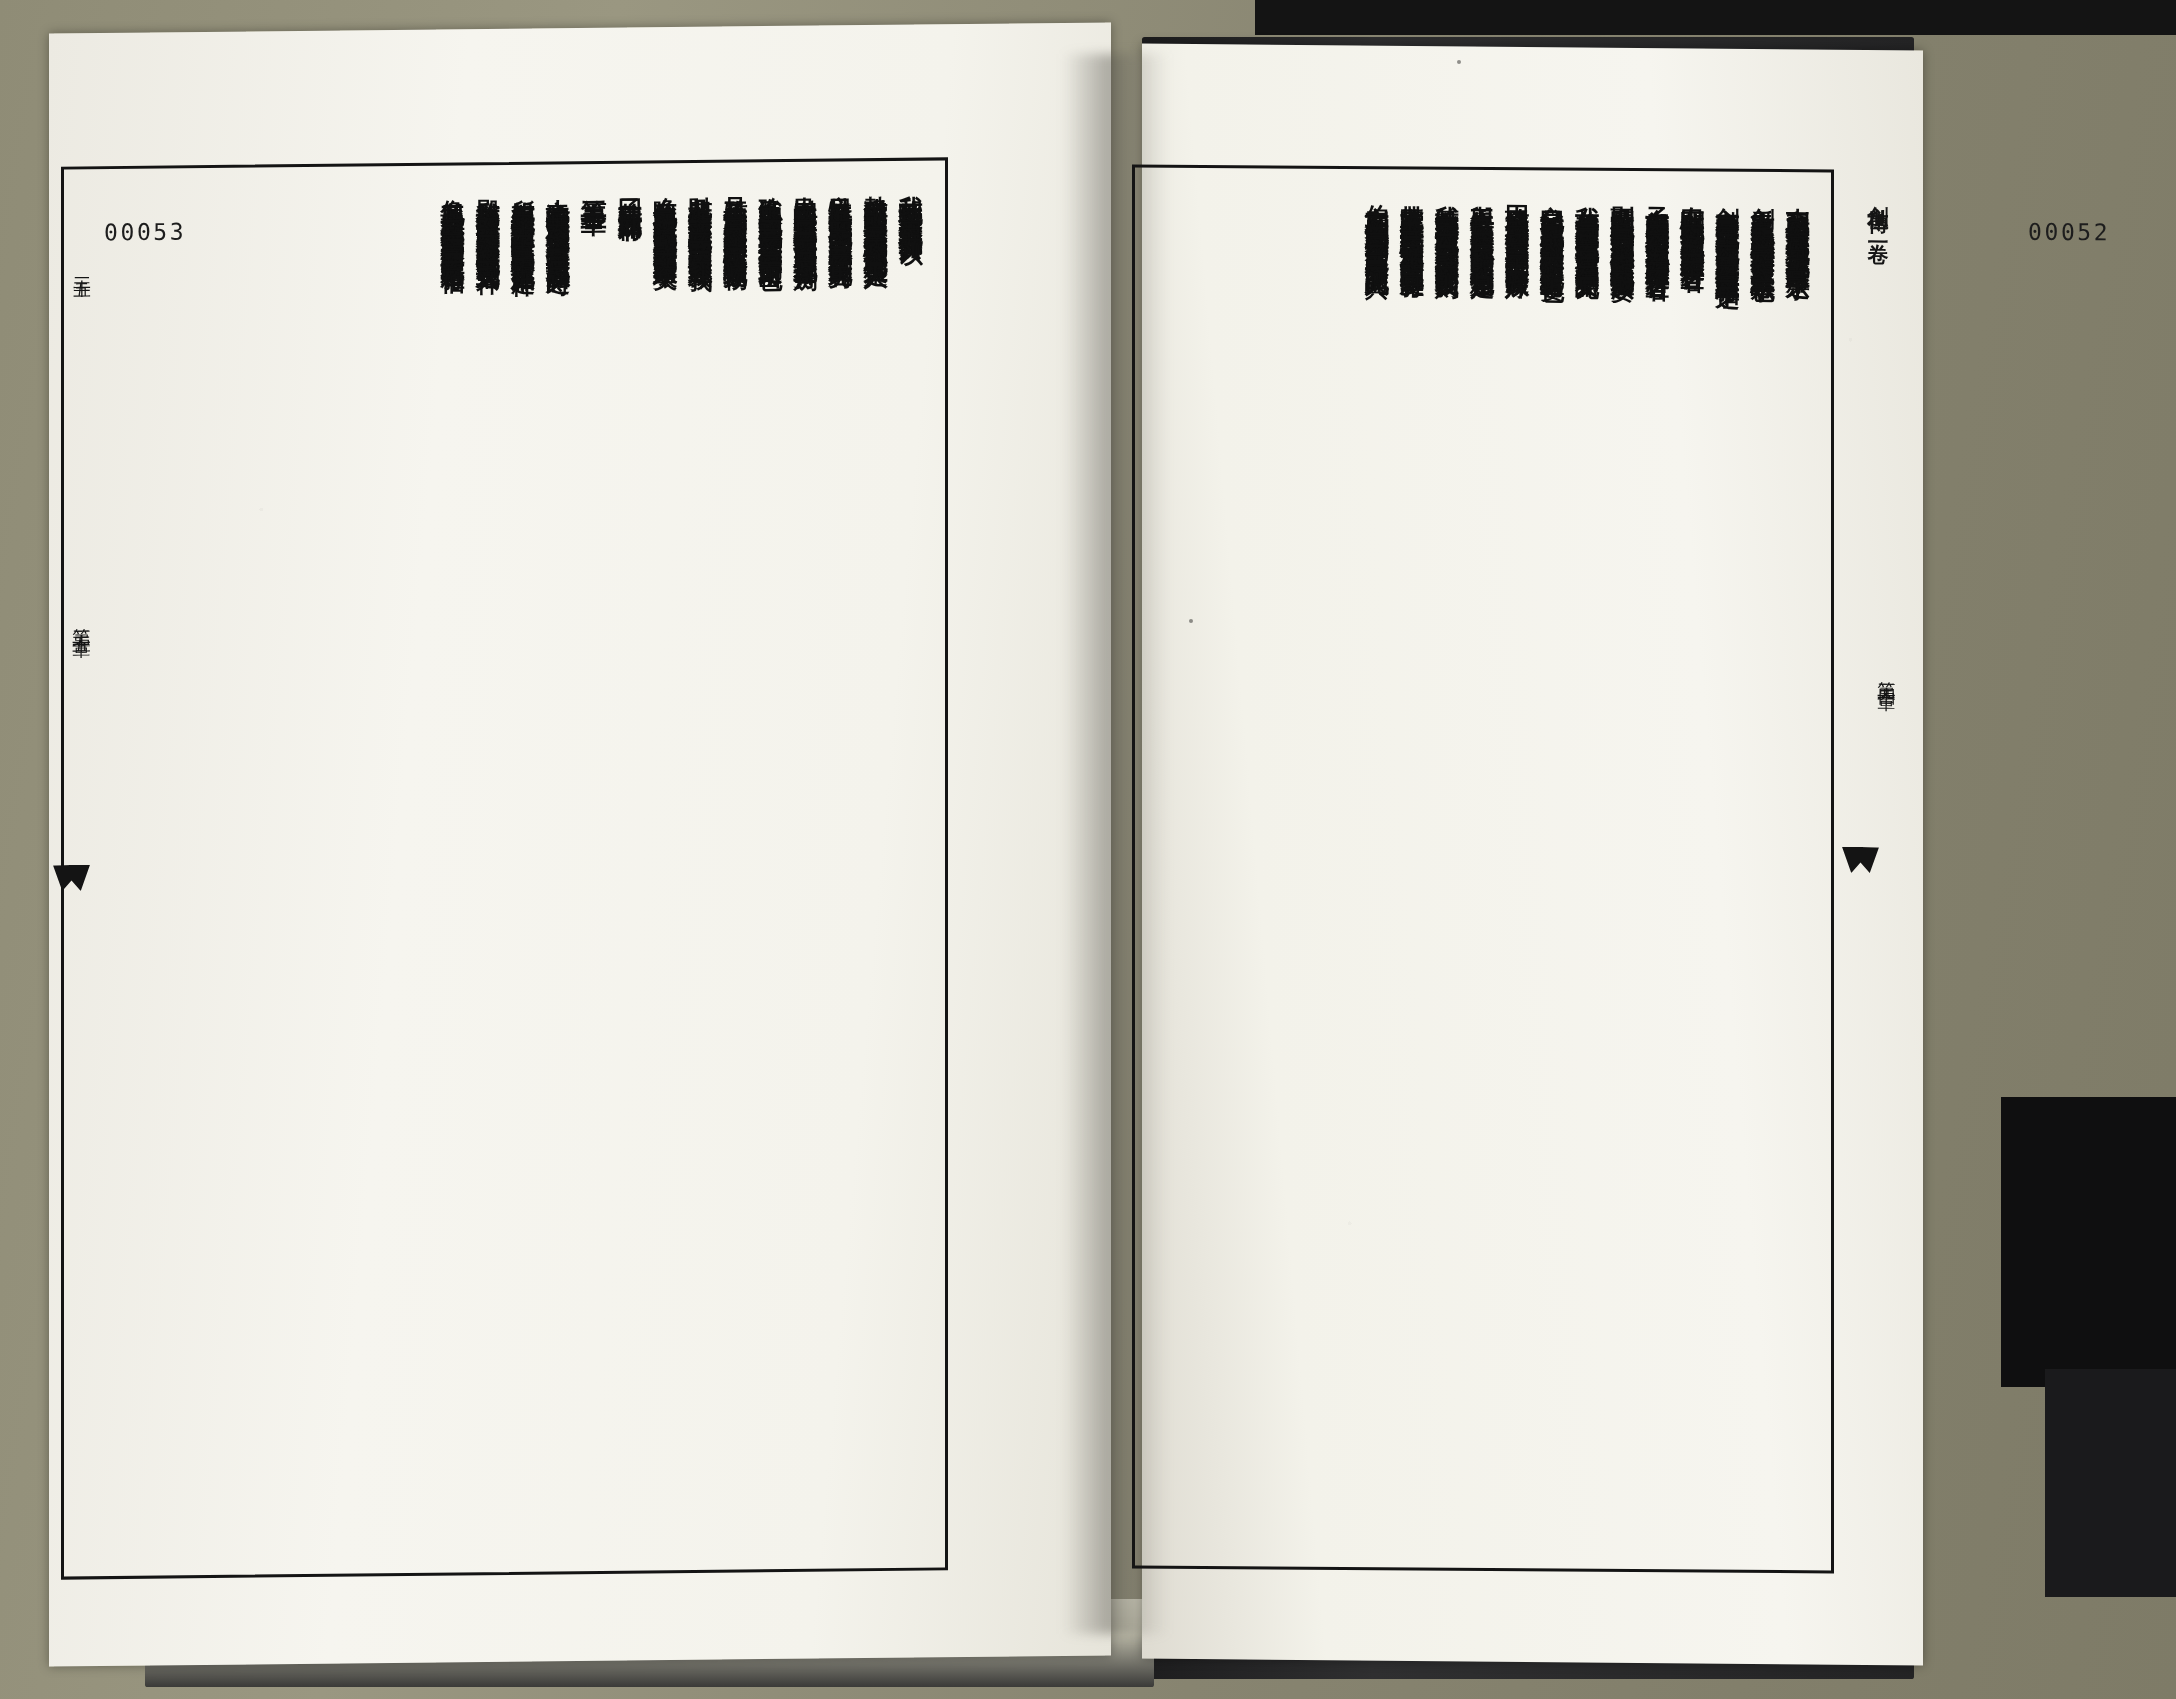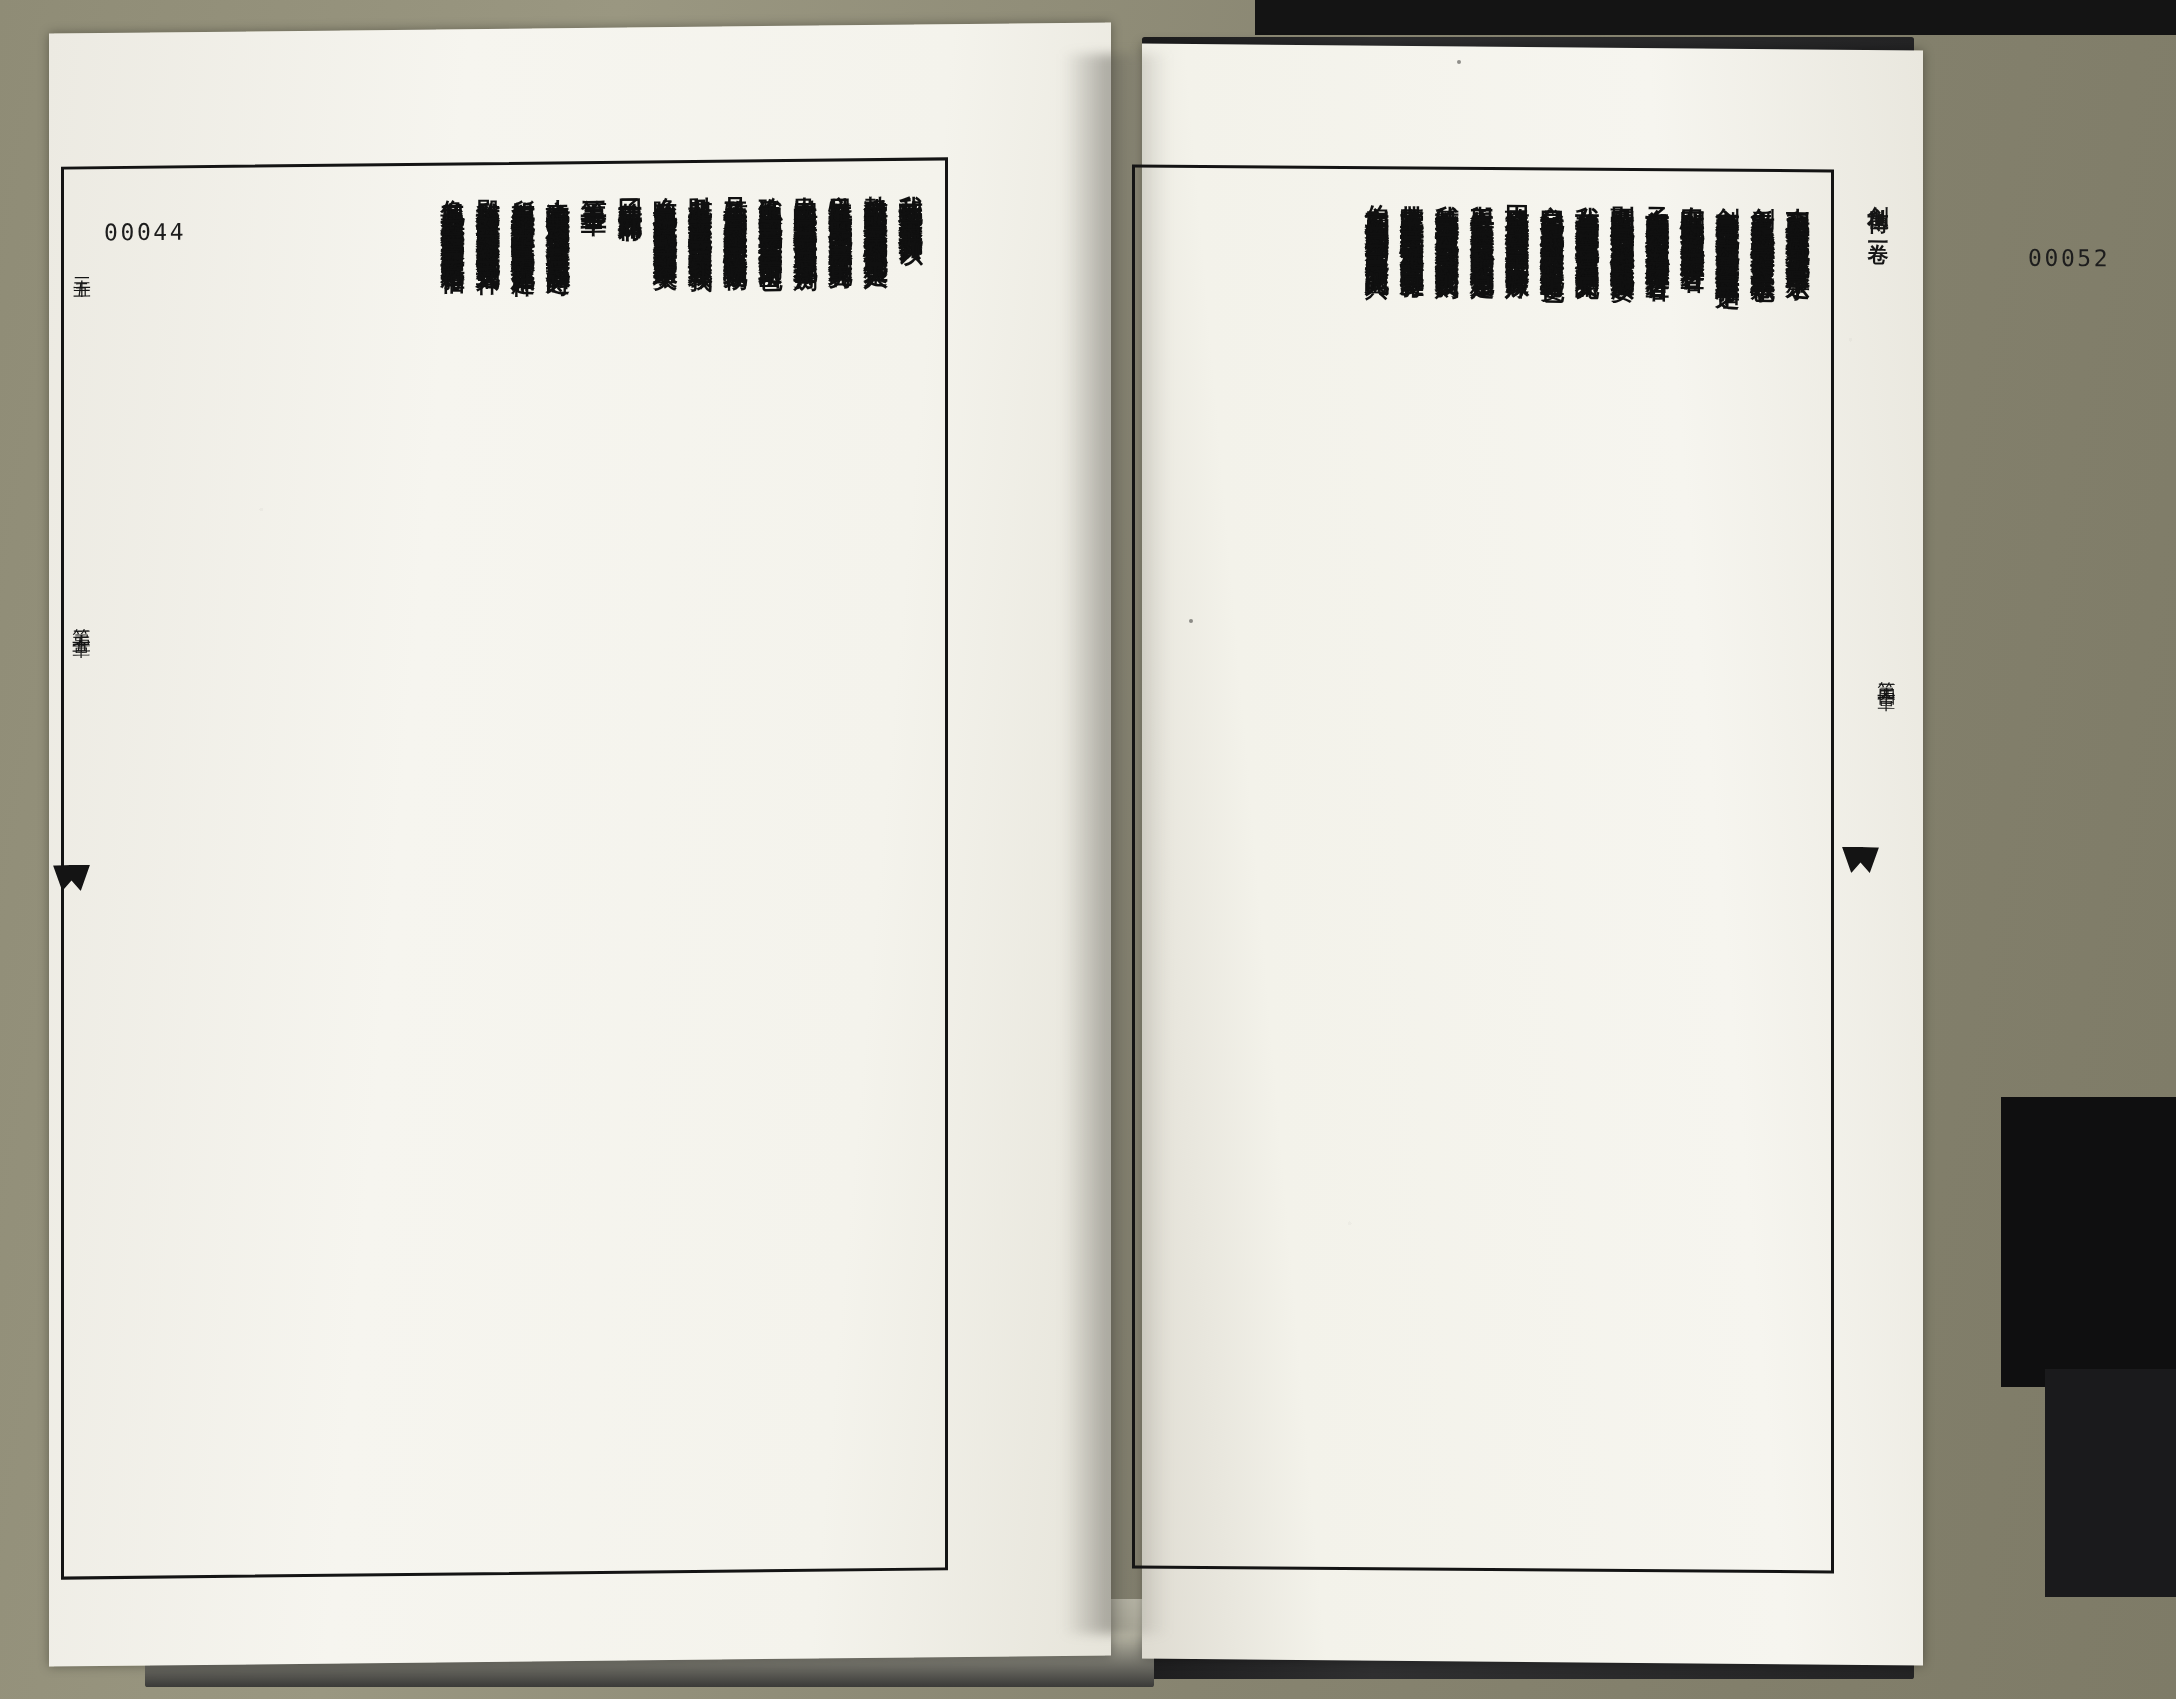--- a/index.html
+++ b/index.html
@@ -78,21 +78,21 @@
     transform:skewY(0.4deg); }
 
   .folio{
     position:absolute;
     font-family:"DejaVu Sans Mono", monospace;
     font-size:23px;
     letter-spacing:2.6px;
     color:#1d1d1d;
   }
   #folio-left{left:104px;top:219px;transform:skewY(-0.6deg);}
-  #folio-right{left:2028px;top:245px;transform:skewY(0.4deg);}
+  #folio-right{left:2028px;top:219px;transform:skewY(0.4deg);}
 
   
   .colwrap{
     position:absolute;
     display:flex;
     flex-direction:row-reverse;   
     align-items:flex-start;
     gap:0px;
   }
   .col{
@@ -172,21 +172,21 @@
 
     <div class="page" id="page-left"></div>
 
     <div class="page" id="page-right"></div>
     <div id="gutter"></div>
   </div>
 
   <div class="frame" id="frame-left"></div>
   <div class="frame" id="frame-right"></div>
 
-  <div class="folio" id="folio-left">00044</div>
+  <div class="folio" id="folio-left">00053</div>
   <div class="folio" id="folio-right">00052</div>
 
   <div class="colwrap" id="cols-left">
       <div class="col">我和睦地又廣足與之故容之居地貿易我娶其女而以</div>
       <div class="col">勢皮猶自受斷勢皮則共人合意與我各而成一民焉我惟必依允彼則共住又是人</div>
       <div class="col">之牲口其業與各畜生皆歸我耶九出邑門之人遂聽哈摩耳及其子示劍仍此各男</div>
       <div class="col">出邑之門受斷勢皮矣迨第三日痛傷推哥伯二子西門兼利未乃底拿之兄各持劍</div>
       <div class="col">強進邑誅各男人也遂以利刀戮哈摩耳及其子示劍後擄底拿出示劍之家而出也</div>
       <div class="col">且雅哥伯之子因姊受辱則奪屍搶邑矣亦掠牛羊驢等與邑中田外諸物兼擄凡物</div>
       <div class="col">財凡嬰孩妻女俱擄亦奪家內諸業也雅哥伯遂謂西門及利未曰爾等施累我今我</div>

